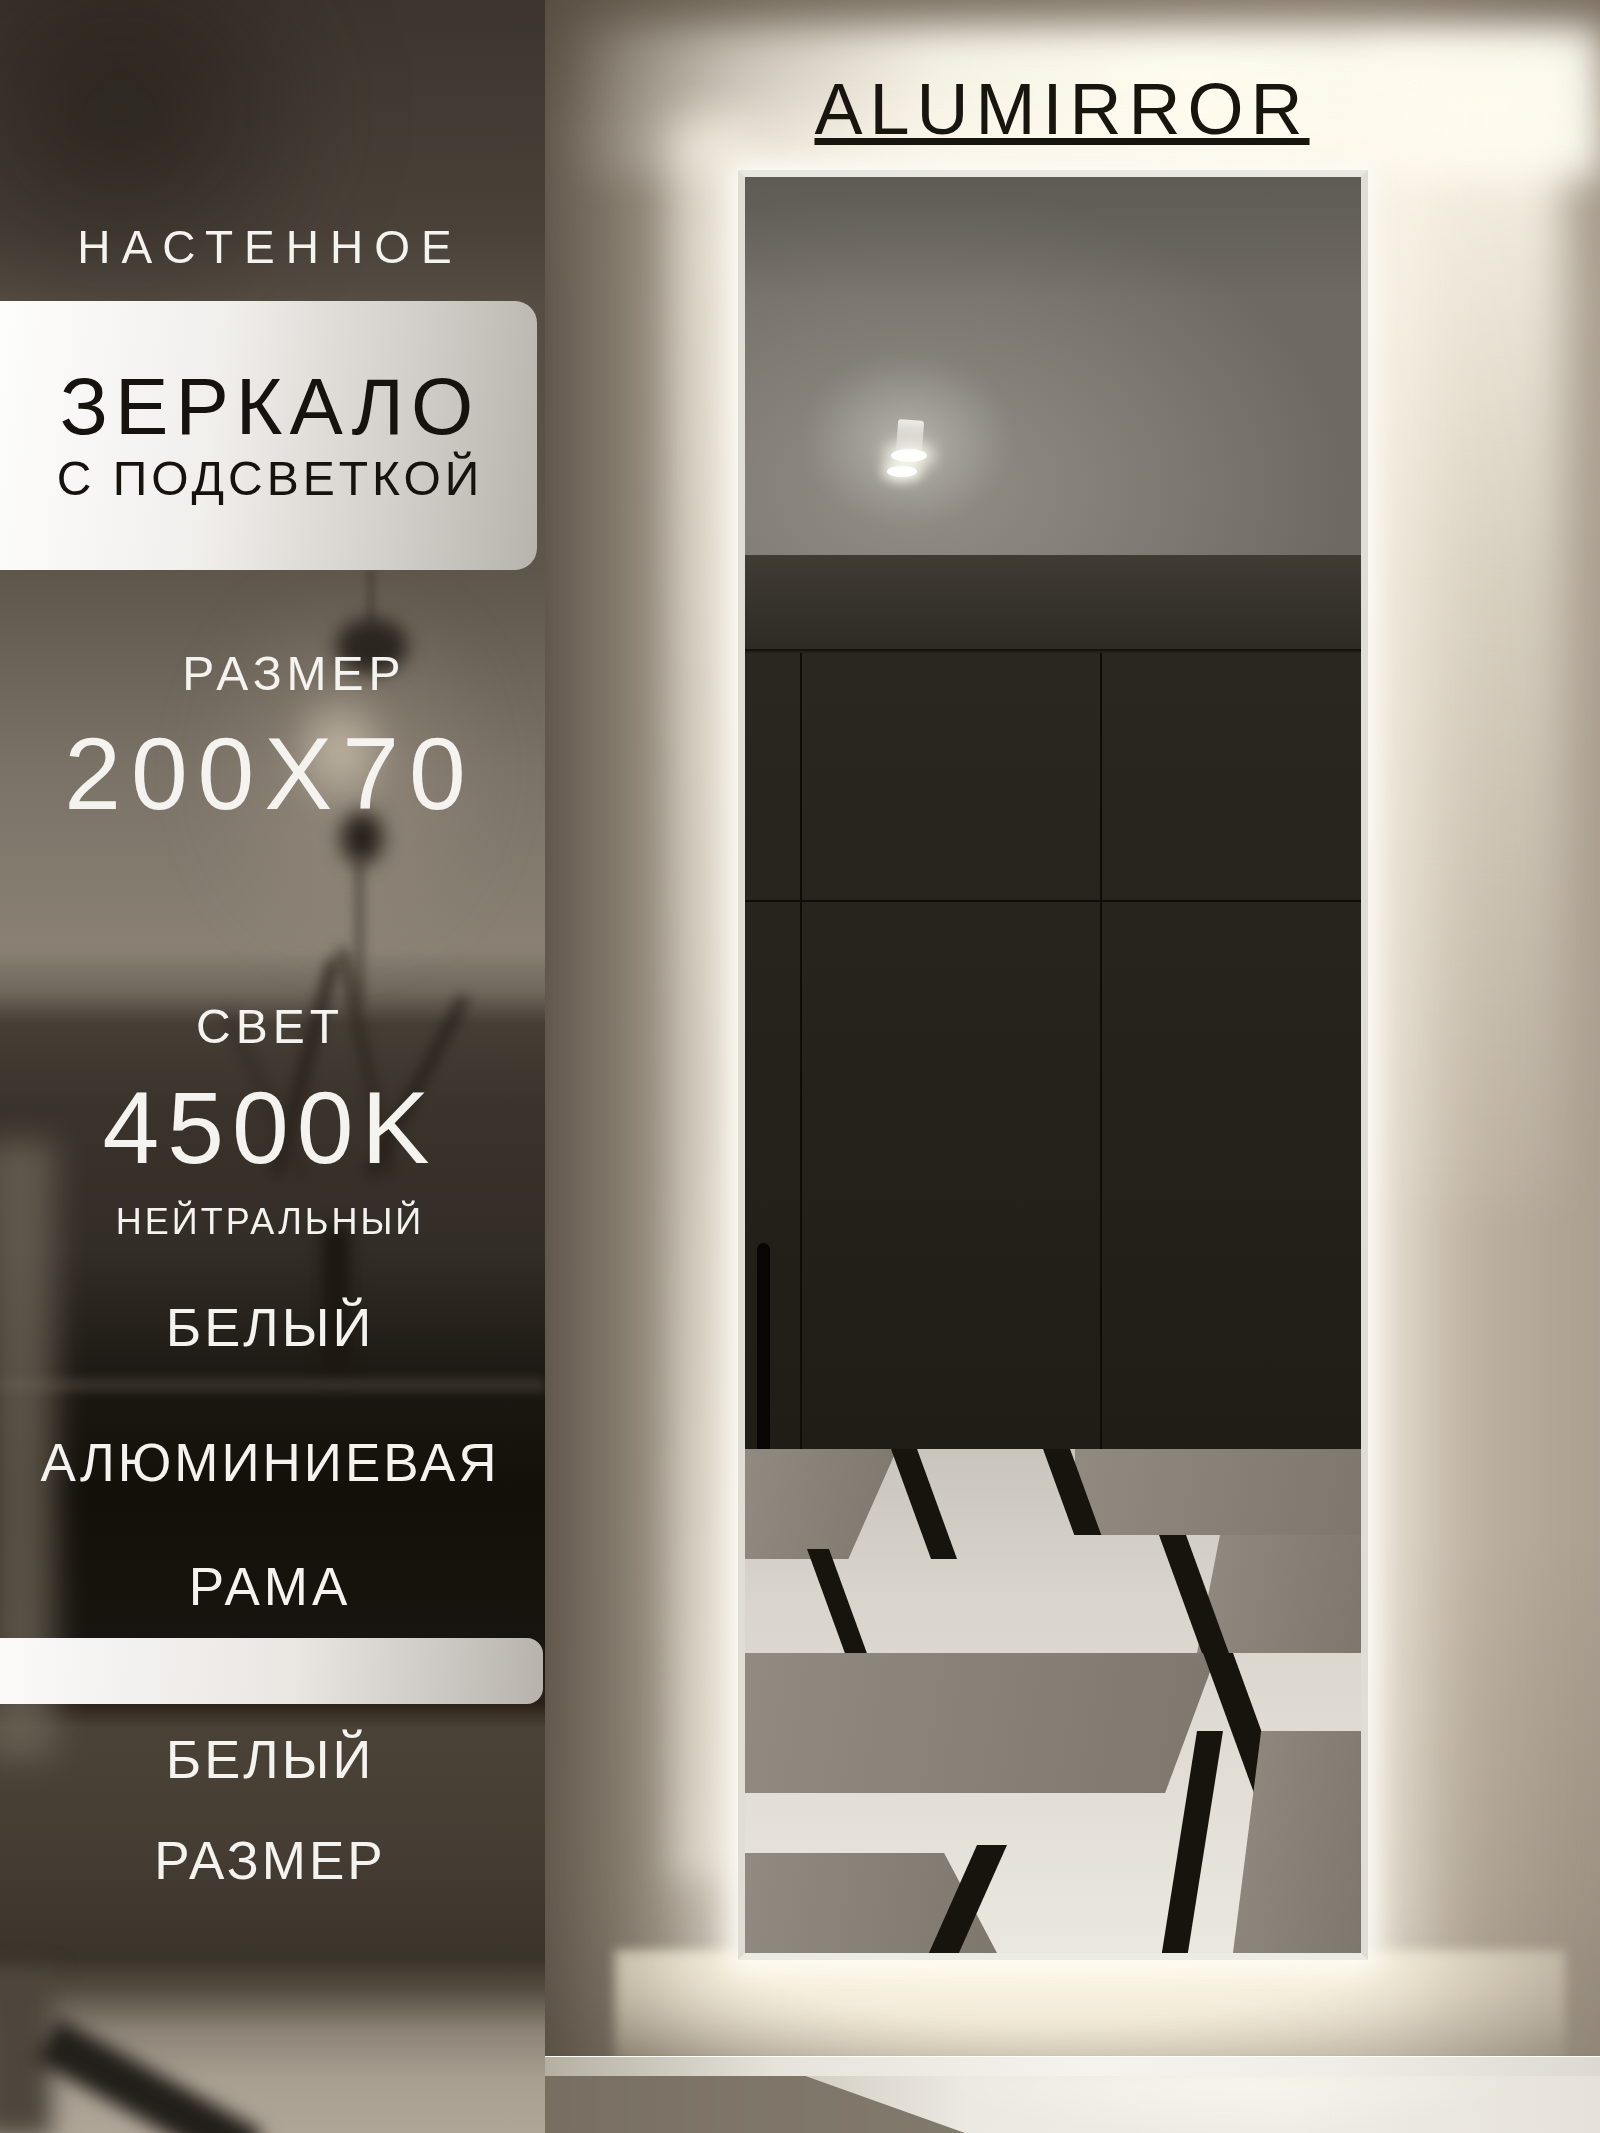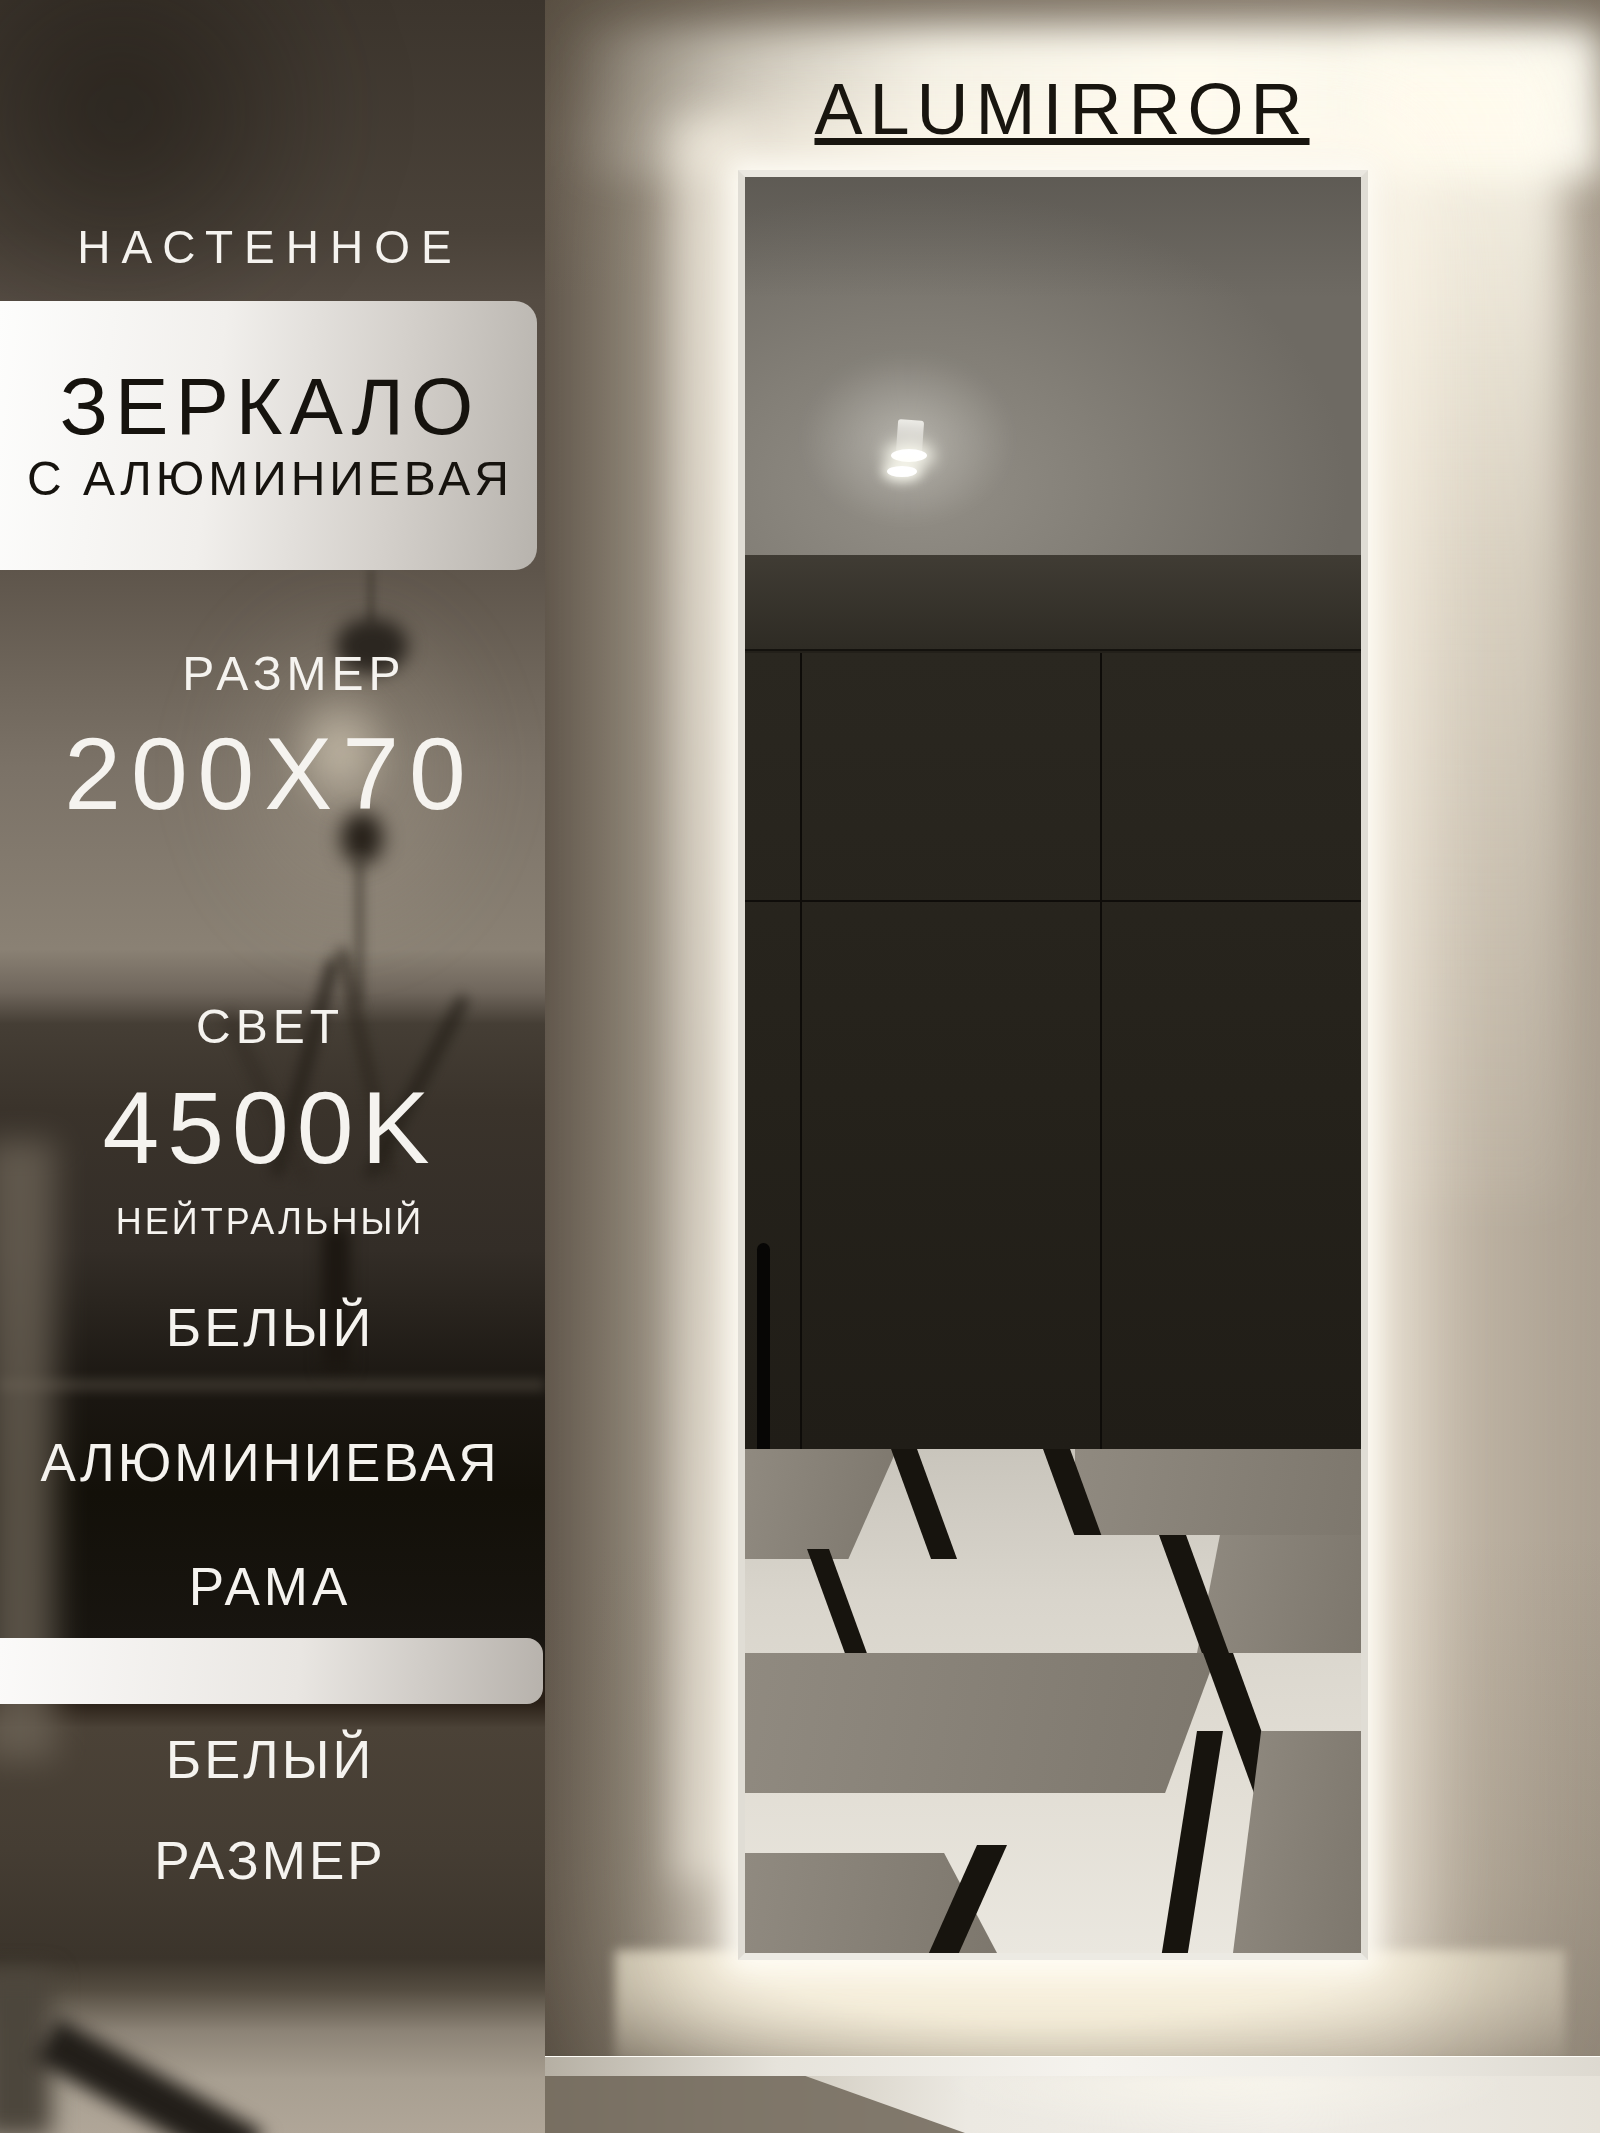--- a/index.html
+++ b/index.html
@@ -210,21 +210,21 @@
     <div class="fg-floor-stripe"></div>
   </div>
 
   <div class="band1"></div>
   <div class="band2"></div>
 
   <div class="brand">ALUMIRROR</div>
 
   <div class="txt light t-nastennoe">НАСТЕННОЕ</div>
   <div class="txt dark t-zerkalo">ЗЕРКАЛО</div>
-  <div class="txt dark t-podsvetkoy">С АЛЮМИНИЕВАЯ</div>
+  <div class="txt dark t-podsvetkoy">С ПОДСВЕТКОЙ</div>
   <div class="txt light t-razmer">РАЗМЕР</div>
   <div class="txt light t-size">200X70</div>
   <div class="txt light t-svet">СВЕТ</div>
   <div class="txt light t-4500">4500K</div>
   <div class="txt light t-neutral">НЕЙТРАЛЬНЫЙ</div>
   <div class="txt light t-bely1">БЕЛЫЙ</div>
   <div class="txt light t-alum">АЛЮМИНИЕВАЯ</div>
   <div class="txt light t-rama">РАМА</div>
   <div class="txt light t-bely2">БЕЛЫЙ</div>
   <div class="txt light t-glyanec">РАЗМЕР</div>

